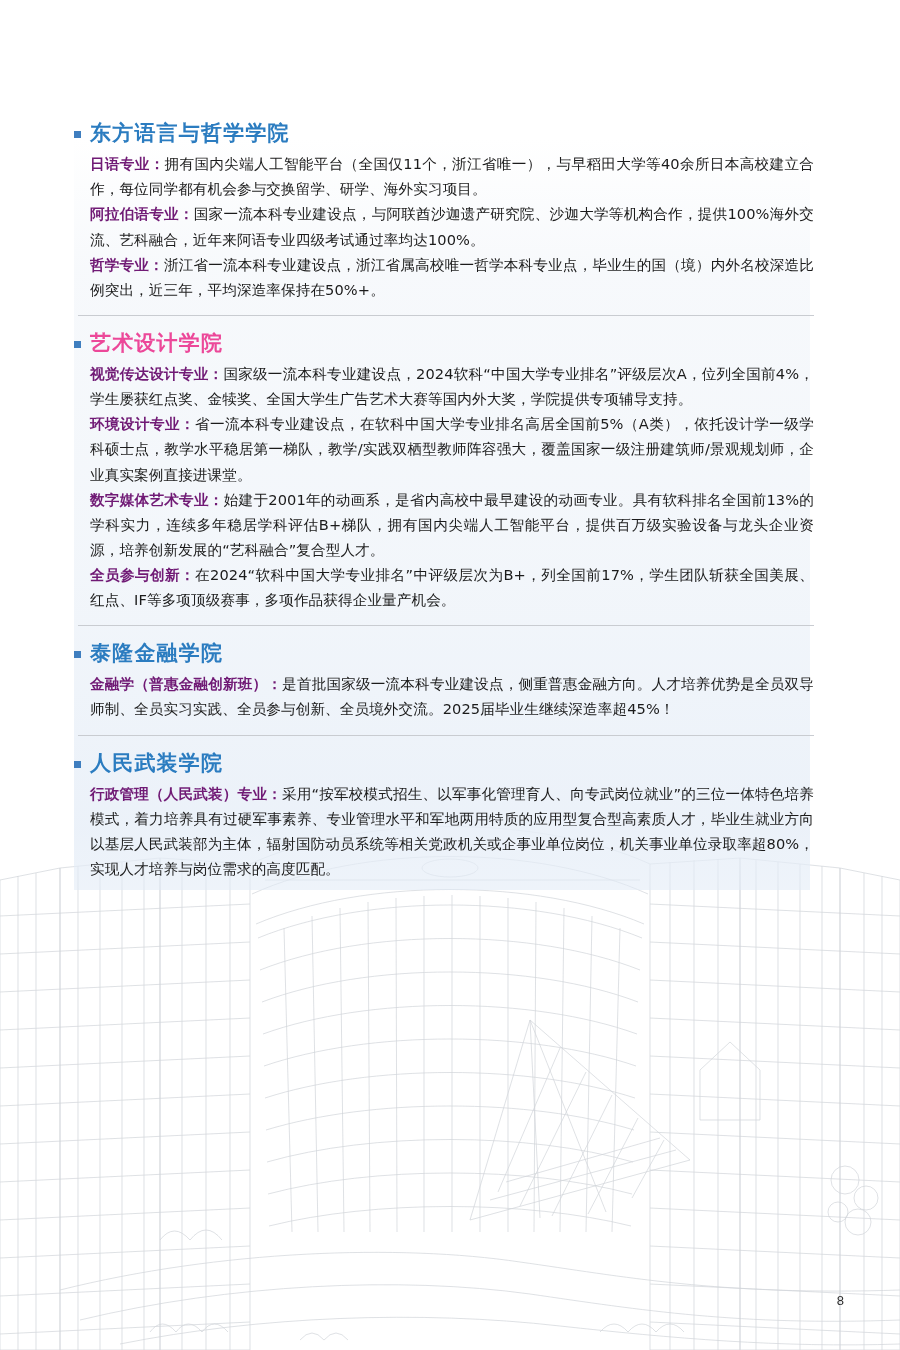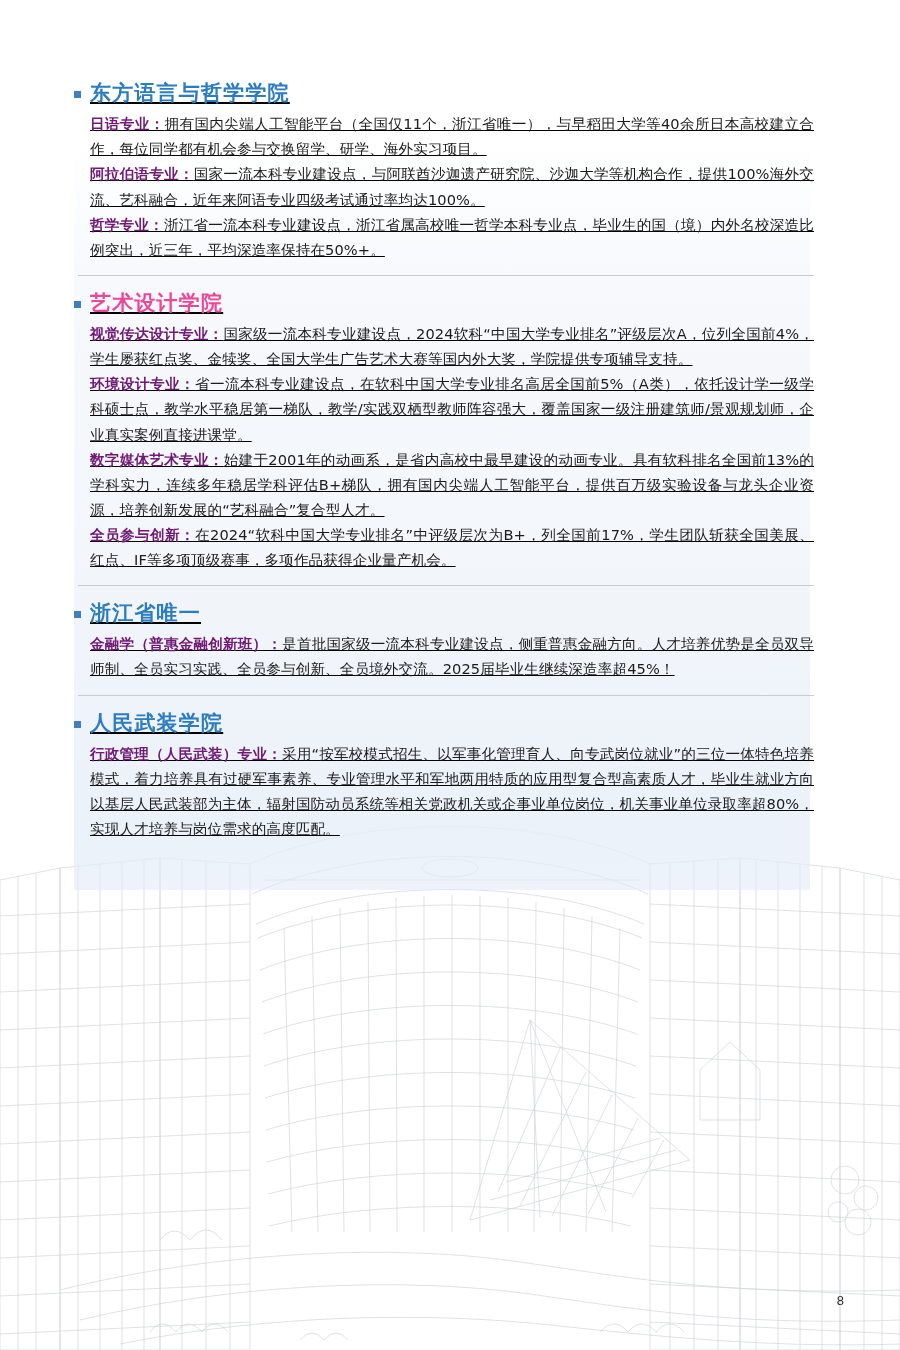--- a/index.html
+++ b/index.html
@@ -262,21 +262,21 @@
         <circle cx="845" cy="360" r="14"></circle>
         <circle cx="866" cy="378" r="12"></circle>
         <circle cx="858" cy="402" r="13"></circle>
         <circle cx="838" cy="392" r="10"></circle>
       </g>
     </svg>
   </div>
 
   <div class="content-tint"></div>
 
-  <div class="content" style="padding-top: 80px; text-decoration: underline;">
+  <div class="content" style="padding-top: 120px;">
 
     <div class="section">
       <div class="section-head">
         <span class="bullet-square" style="background: rgb(63, 126, 191);"></span>
         <span class="section-title" style="color: rgb(43, 124, 192);">东方语言与哲学学院</span>
       </div>
       <div class="majors">
         <p class="major" style="color: rgb(27, 27, 27);"><span class="major-name">日语专业：</span><span>拥有国内尖端人工智能平台（全国仅11个，浙江省唯一），与早稻田大学等40余所日本高校建立合作，每位同学都有机会参与交换留学、研学、海外实习项目。</span></p>
         <p class="major" style="color: rgb(27, 27, 27);"><span class="major-name">阿拉伯语专业：</span><span>国家一流本科专业建设点，与阿联酋沙迦遗产研究院、沙迦大学等机构合作，提供100%海外交流、艺科融合，近年来阿语专业四级考试通过率均达100%。</span></p>
         <p class="major" style="color: rgb(27, 27, 27);"><span class="major-name">哲学专业：</span><span>浙江省一流本科专业建设点，浙江省属高校唯一哲学本科专业点，毕业生的国（境）内外名校深造比例突出，近三年，平均深造率保持在50%+。</span></p>
@@ -294,21 +294,21 @@
         <p class="major" style="color: rgb(27, 27, 27);"><span class="major-name">环境设计专业：</span><span>省一流本科专业建设点，在软科中国大学专业排名高居全国前5%（A类），依托设计学一级学科硕士点，教学水平稳居第一梯队，教学/实践双栖型教师阵容强大，覆盖国家一级注册建筑师/景观规划师，企业真实案例直接进课堂。</span></p>
         <p class="major" style="color: rgb(27, 27, 27);"><span class="major-name">数字媒体艺术专业：</span><span>始建于2001年的动画系，是省内高校中最早建设的动画专业。具有软科排名全国前13%的学科实力，连续多年稳居学科评估B+梯队，拥有国内尖端人工智能平台，提供百万级实验设备与龙头企业资源，培养创新发展的“艺科融合”复合型人才。</span></p>
         <p class="major" style="color: rgb(27, 27, 27);"><span class="major-name">全员参与创新：</span><span>在2024“软科中国大学专业排名”中评级层次为B+，列全国前17%，学生团队斩获全国美展、红点、IF等多项顶级赛事，多项作品获得企业量产机会。</span></p>
       </div>
     </div>
     <hr class="divider" style="background: rgb(201, 204, 209);">
 
     <div class="section">
       <div class="section-head">
         <span class="bullet-square" style="background: rgb(63, 126, 191);"></span>
-        <span class="section-title" style="color: rgb(43, 124, 192);">浙江省唯一</span>
+        <span class="section-title" style="color: rgb(43, 124, 192);">泰隆金融学院</span>
       </div>
       <div class="majors">
         <p class="major" style="color: rgb(27, 27, 27);"><span class="major-name">金融学（普惠金融创新班）：</span><span>是首批国家级一流本科专业建设点，侧重普惠金融方向。人才培养优势是全员双导师制、全员实习实践、全员参与创新、全员境外交流。2025届毕业生继续深造率超45%！</span></p>
       </div>
     </div>
     <hr class="divider" style="background: rgb(201, 204, 209);">
 
     <div class="section">
       <div class="section-head">
         <span class="bullet-square" style="background: rgb(63, 126, 191);"></span>

